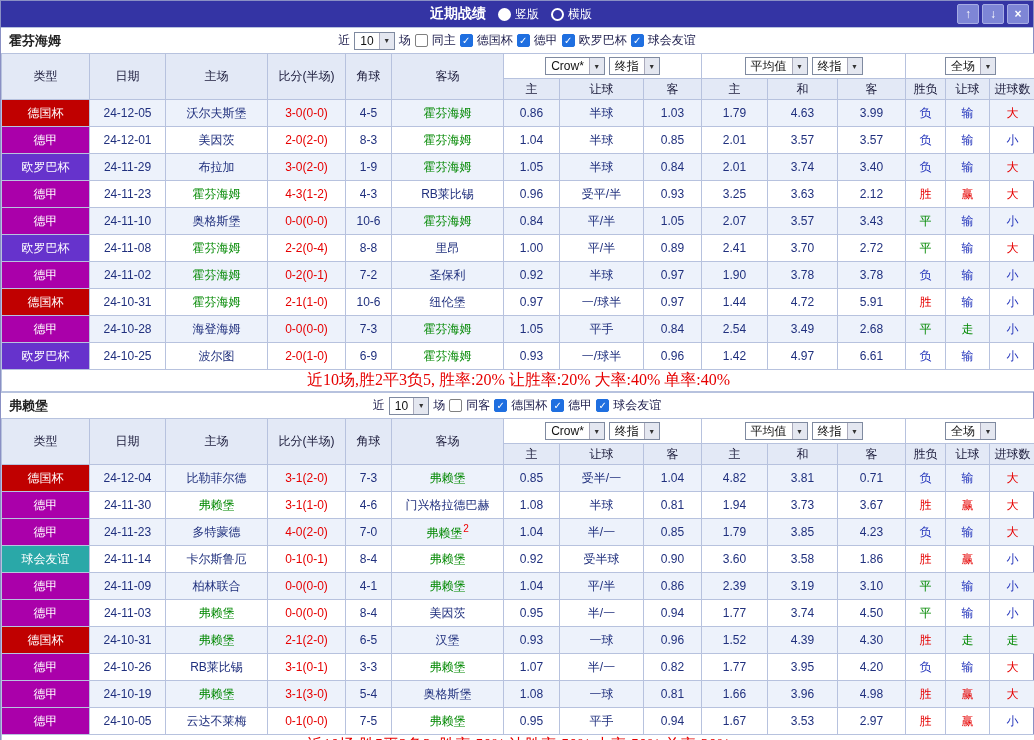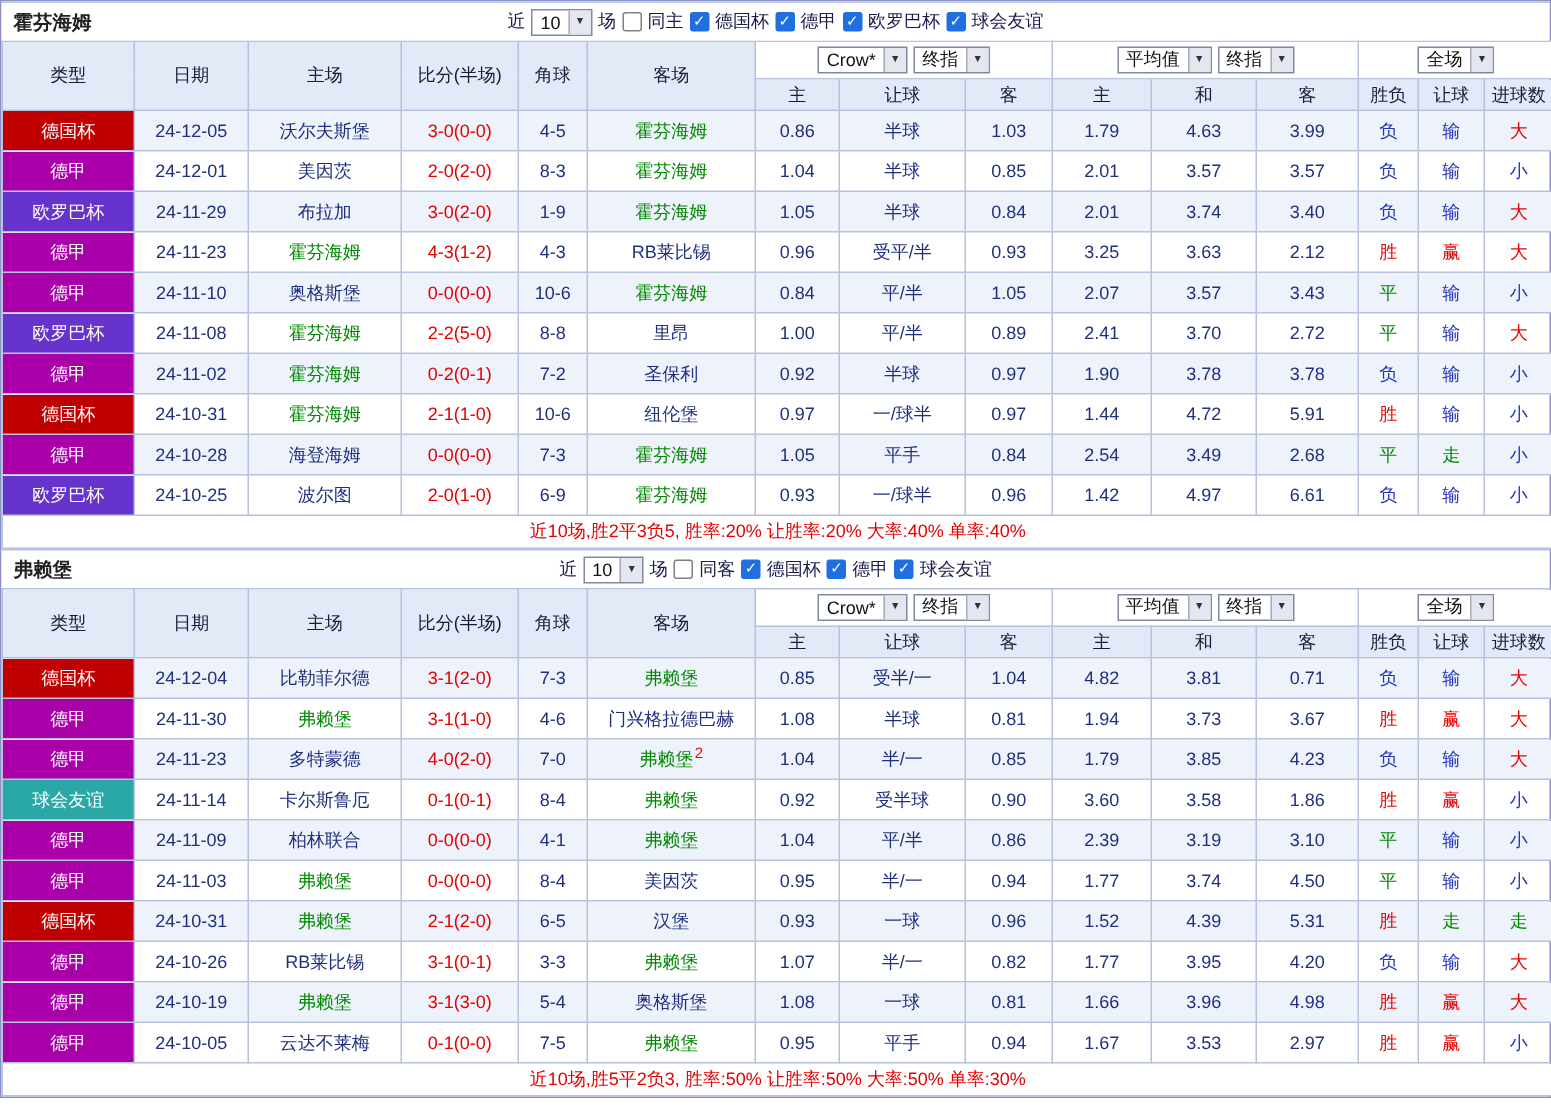--- a/index.html
+++ b/index.html
@@ -25,28 +25,44 @@
   .sel-cell{background:#fff;height:24px;font-weight:normal;}
   .sel-cell .ctl-select{margin:0 2px;display:inline-flex;vertical-align:middle;}
   .hdr-sub{background:#E3E9F6;height:20px;font-size:12px;font-weight:normal;color:#1a1a3a;}
   .matches tbody td{height:26px;font-size:12px;}
   .matches tbody tr.odd{background:#EDF2FB;}
   .type-cell{color:#fff;}
   .date,.num,.team{color:#20307E;}
   .team.focus{color:#008800;}
   .score{color:#E60000;}
   sup.card{color:#F00000;font-size:10px;margin-left:1px;}
-  .summary{height:21px;color:#E60000;font-size:12px;background:#fff;}
+  .summary{height:21px;color:#E60000;font-size:16px;background:#fff;font-family:Liberation Serif, serif;}
   .res{font-weight:normal;}
 </style>
 </head>
 <body>
 
 <div class="page">
 
+  <div class="titlebar">
+    <span class="title-text">近期战绩</span>
+    <span class="radio-item">
+      <span class="radio sel"></span>
+      <span>竖版</span>
+    </span>
+    <span class="radio-item">
+      <span class="radio"></span>
+      <span>横版</span>
+    </span>
+    <span class="win-buttons">
+      <button class="winbtn">↑</button>
+      <button class="winbtn">↓</button>
+      <button class="winbtn">×</button>
+    </span>
+  </div>
 
   <div class="section">
     <div class="filterbar">
       <span class="team-name">霍芬海姆</span>
       <span class="filters">
           <span class="flabel">近</span>
           <span class="ctl-select">
             <span class="ctl-label">10</span>
             <span class="ctl-arrow">▼</span>
           </span>
@@ -203,21 +219,21 @@
             <td class="num">3.57</td>
             <td class="num">3.43</td>
             <td class="res" style="color: rgb(0, 136, 0);">平</td>
             <td class="res" style="color: rgb(34, 51, 187);">输</td>
             <td class="res" style="color: rgb(34, 51, 187);">小</td>
           </tr>
           <tr class="even">
             <td class="type-cell" style="background: rgb(102, 51, 204);">欧罗巴杯</td>
             <td class="date">24-11-08</td>
             <td class="team focus">霍芬海姆</td>
-            <td class="score">2-2(5-0)</td>
+            <td class="score">2-2(0-4)</td>
             <td class="num">8-8</td>
             <td class="team">里昂</td>
             <td class="num">1.00</td>
             <td class="num">平/半</td>
             <td class="num">0.89</td>
             <td class="num">2.41</td>
             <td class="num">3.70</td>
             <td class="num">2.72</td>
             <td class="res" style="color: rgb(0, 136, 0);">平</td>
             <td class="res" style="color: rgb(34, 51, 187);">输</td>
@@ -485,21 +501,21 @@
             <td class="date">24-10-31</td>
             <td class="team focus">弗赖堡</td>
             <td class="score">2-1(2-0)</td>
             <td class="num">6-5</td>
             <td class="team">汉堡</td>
             <td class="num">0.93</td>
             <td class="num">一球</td>
             <td class="num">0.96</td>
             <td class="num">1.52</td>
             <td class="num">4.39</td>
-            <td class="num">5.31</td>
+            <td class="num">4.30</td>
             <td class="res" style="color: rgb(230, 0, 0);">胜</td>
             <td class="res" style="color: rgb(0, 136, 0);">走</td>
             <td class="res" style="color: rgb(0, 136, 0);">走</td>
           </tr>
           <tr class="even">
             <td class="type-cell" style="background: rgb(170, 0, 170);">德甲</td>
             <td class="date">24-10-26</td>
             <td class="team">RB莱比锡</td>
             <td class="score">3-1(0-1)</td>
             <td class="num">3-3</td>

